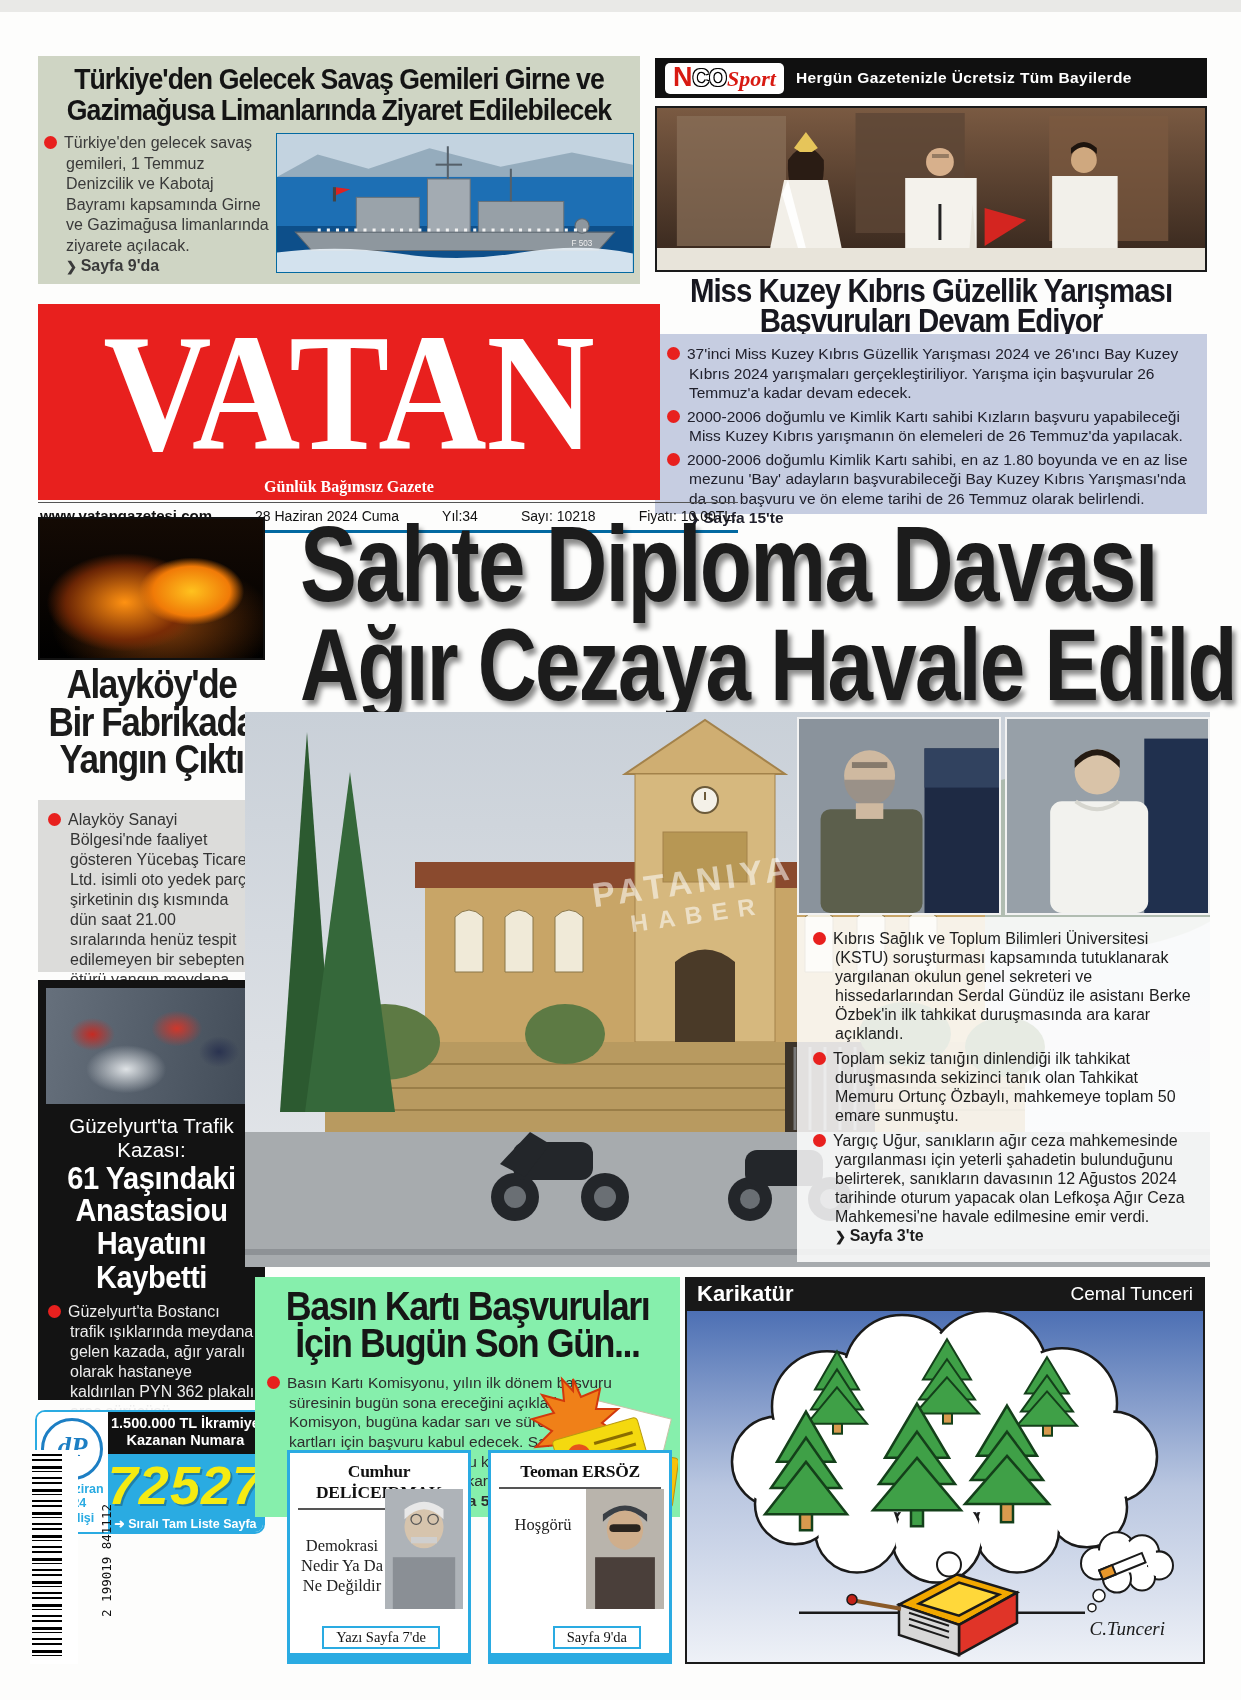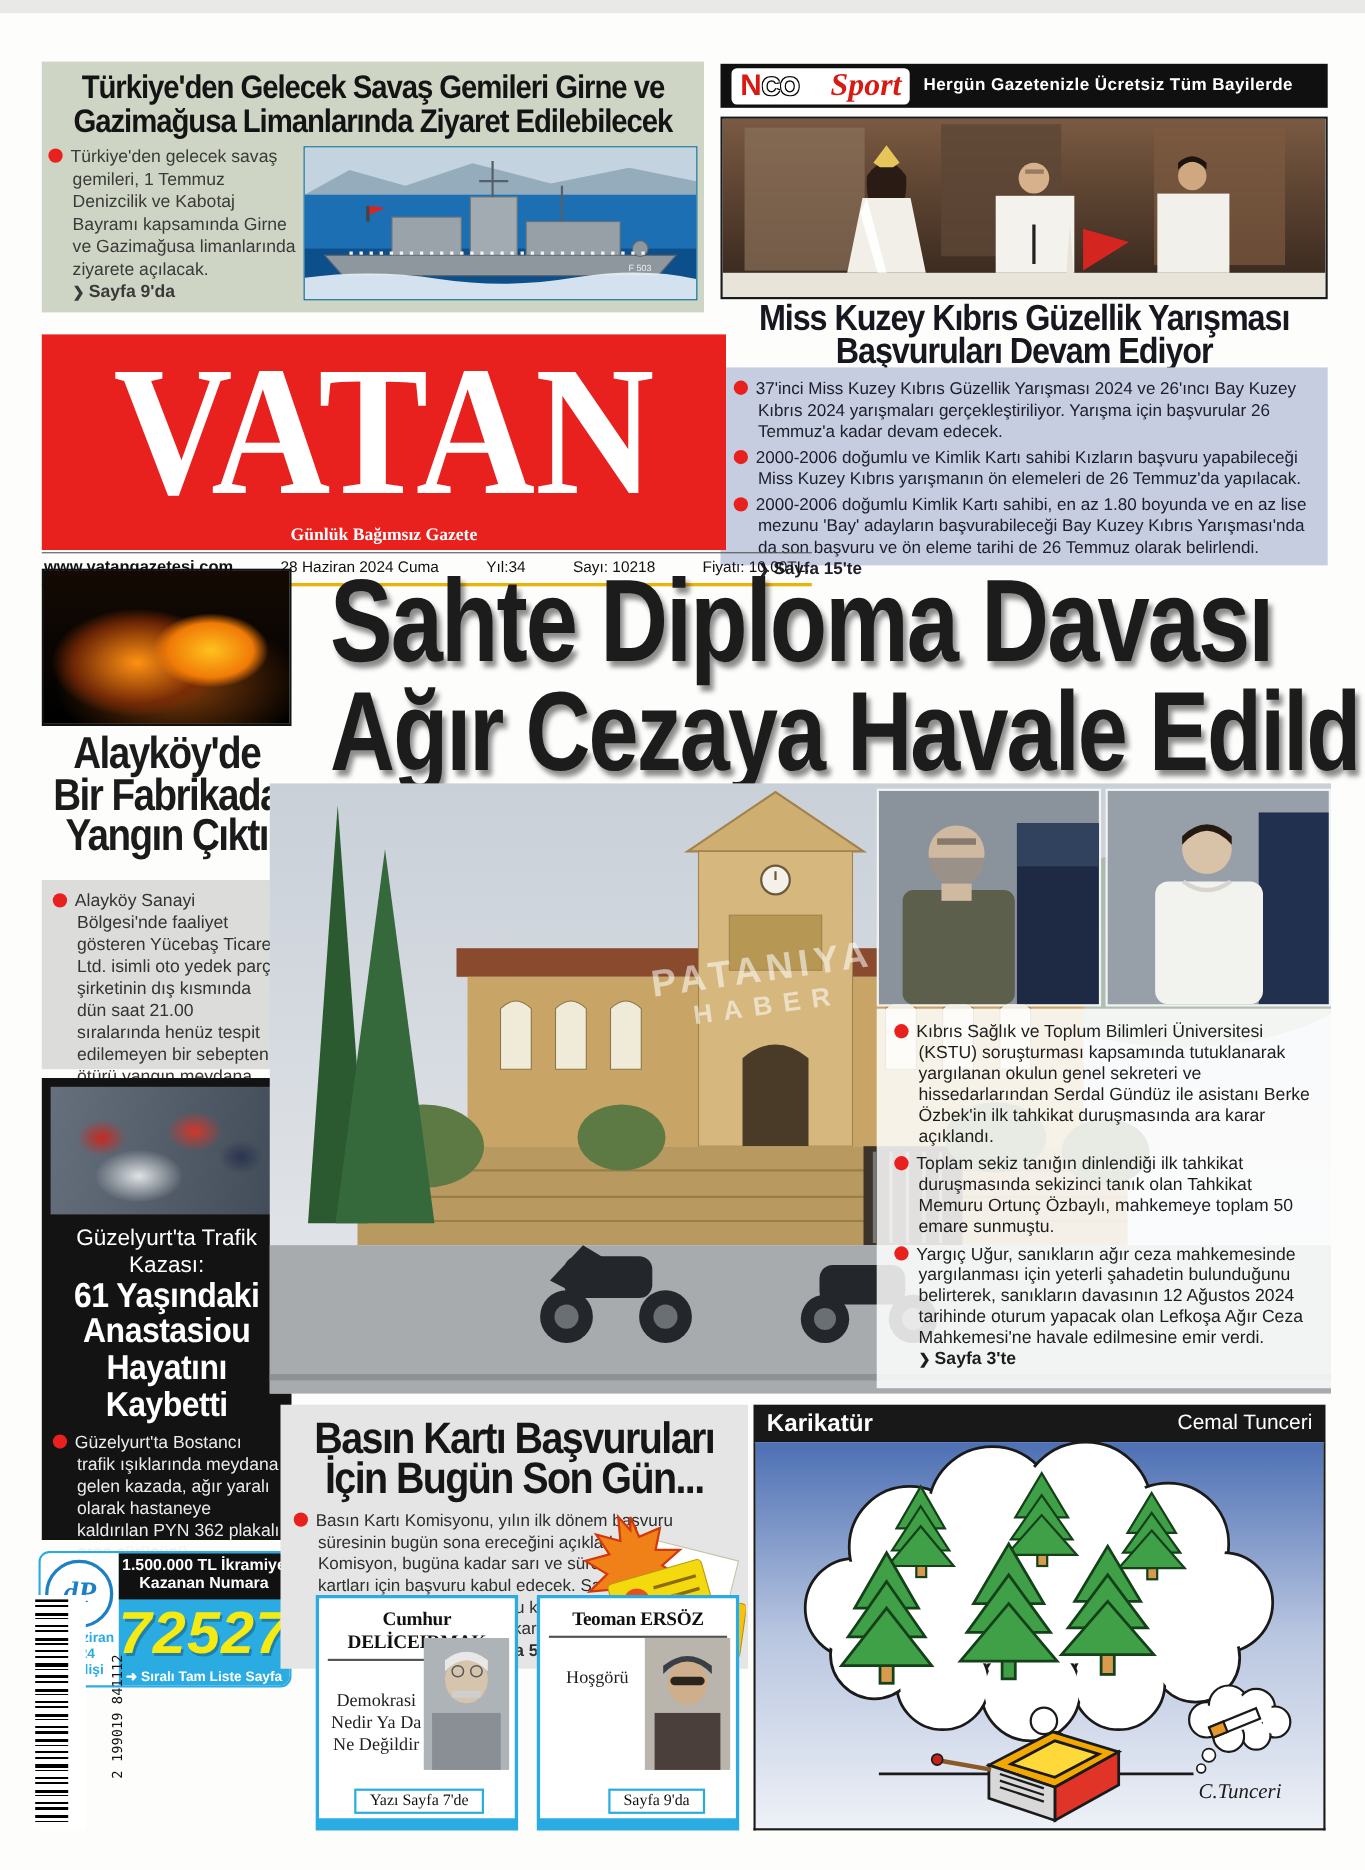--- a/index.html
+++ b/index.html
@@ -21,40 +21,40 @@
   .ws-body{width:212px;margin:0;font-size:16px;line-height:1.28;color:#3a3a3a;}
   .ws-photo{width:366px;height:138px;margin-left:4px;border:1px solid #0369a1;}
 
   
   .ncobar{left:655px;top:46px;width:552px;height:40px;background:#101010;display:flex;align-items:center;
           padding:0 10px;box-sizing:border-box;gap:12px;}
   .ncologo{background:#fff;border-radius:5px;padding:1px 8px 3px;display:inline-block;line-height:1;}
   .ncologo .n{color:#d81a12;font-weight:bold;font-size:27px;}
   .ncologo .co{color:#fff;font-weight:bold;font-size:23px;
                text-shadow:-1px -1px 0 #000,1px -1px 0 #000,-1px 1px 0 #000,1px 1px 0 #000;}
-  .ncologo .sport{color:#d81a12;font-weight:bold;font-style:italic;font-size:29px;
-                  font-family:"Liberation Serif",serif;padding-left:28px;}
+  .ncologo .sport{color:#d81a12;font-weight:bold;font-style:italic;font-size:22px;
+                  font-family:"Liberation Serif",serif;}
   .ncotag{color:#fff;font-weight:bold;font-size:15.5px;letter-spacing:.4px;}
 
   
   .miss-photo{left:655px;top:94px;width:552px;height:166px;border:2px solid #1a1a1a;box-sizing:border-box;}
   .miss-heads{left:655px;top:262px;width:552px;text-align:center;}
   .miss-h{font-size:30px;font-weight:bold;letter-spacing:-1px;color:#17171f;line-height:1.0;
           transform:scale(.98,1.1);transform-origin:center top;}
   .miss-box{left:655px;top:322px;width:552px;height:180px;background:#c6cde1;padding:10px 12px;box-sizing:border-box;}
   .miss-box p{font-size:15.5px;line-height:1.26;color:#20202c;margin-bottom:4px;}
 
   
   .mast-red{left:38px;top:292px;width:622px;height:196px;background:#e8201e;text-align:center;}
   .mast-title{font-family:"Liberation Serif",serif;font-weight:bold;color:#fff;font-size:150px;
               line-height:1;margin-top:4px;transform:scale(1.0,1.12);transform-origin:center top;}
   .mast-tag{position:absolute;bottom:4px;left:0;width:100%;color:#fff;font-family:"Liberation Serif",serif;
             font-weight:bold;font-size:16px;}
-  .mast-info{left:38px;top:490px;width:700px;display:flex;justify-content:space-between;align-items:flex-start;
-             border-top:1px solid #555;border-bottom:3px solid #eab308;padding:4px 2px 6px;box-sizing:border-box;
+  .mast-info{left:38px;top:490px;width:700px;display:flex;justify-content:space-between;align-items:center;
+             border-top:1px solid #555;border-bottom:3px solid #0369a1;padding:4px 2px 6px;box-sizing:border-box;
              font-size:14px;color:#111;}
   .mast-info .site{font-weight:bold;font-size:15px;}
 
   
   .mainhead{left:242px;top:500px;width:968px;text-align:center;}
   .mh{font-weight:bold;color:#1c1c1c;letter-spacing:-2px;line-height:.98;
       text-shadow:4px 5px 5px rgba(0,0,0,.45);}
   .mh1{font-size:97px;transform:scale(.88,1.1);transform-origin:center top;}
   .mh2{font-size:93px;transform:scale(.88,1.1);transform-origin:center top;margin-top:8px;}
 
@@ -110,21 +110,21 @@
   .inset2{left:760px;width:205px;}
   .story-panel{position:absolute;left:552px;top:205px;width:413px;height:345px;
                background:rgba(255,255,255,.85);padding:12px 16px;box-sizing:border-box;}
   .story-panel p{font-size:16px;line-height:1.19;color:#1d1d1d;margin-bottom:6px;}
   .watermark{position:absolute;left:340px;top:150px;width:220px;text-align:center;color:rgba(255,255,255,.55);
              font-weight:bold;transform:rotate(-8deg);}
   .watermark .w1{font-size:34px;letter-spacing:5px;}
   .watermark .w2{font-size:24px;letter-spacing:10px;}
 
   
-  .press-box{left:255px;top:1265px;width:425px;height:240px;background:#e5e5e5;box-sizing:border-box;padding:10px 12px;}
+  .press-box{left:255px;top:1265px;width:425px;height:240px;background:#86efac;box-sizing:border-box;padding:10px 12px;}
   .press-h{text-align:center;font-size:37px;font-weight:bold;letter-spacing:-1.5px;line-height:1.0;color:#161616;
            transform:scale(.97,1.08);transform-origin:center top;}
   .press-body{width:330px;margin-top:12px;font-size:15.5px;line-height:1.27;color:#2e2e2e;}
   .press-art{position:absolute;right:2px;bottom:2px;width:150px;height:148px;}
 
   
   .cart-head{left:685px;top:1265px;width:520px;height:34px;background:#181818;color:#fff;display:flex;
              justify-content:space-between;align-items:center;padding:0 12px;box-sizing:border-box;}
   .cart-label{font-weight:bold;font-size:22px;}
   .cart-author{font-size:19px;}

